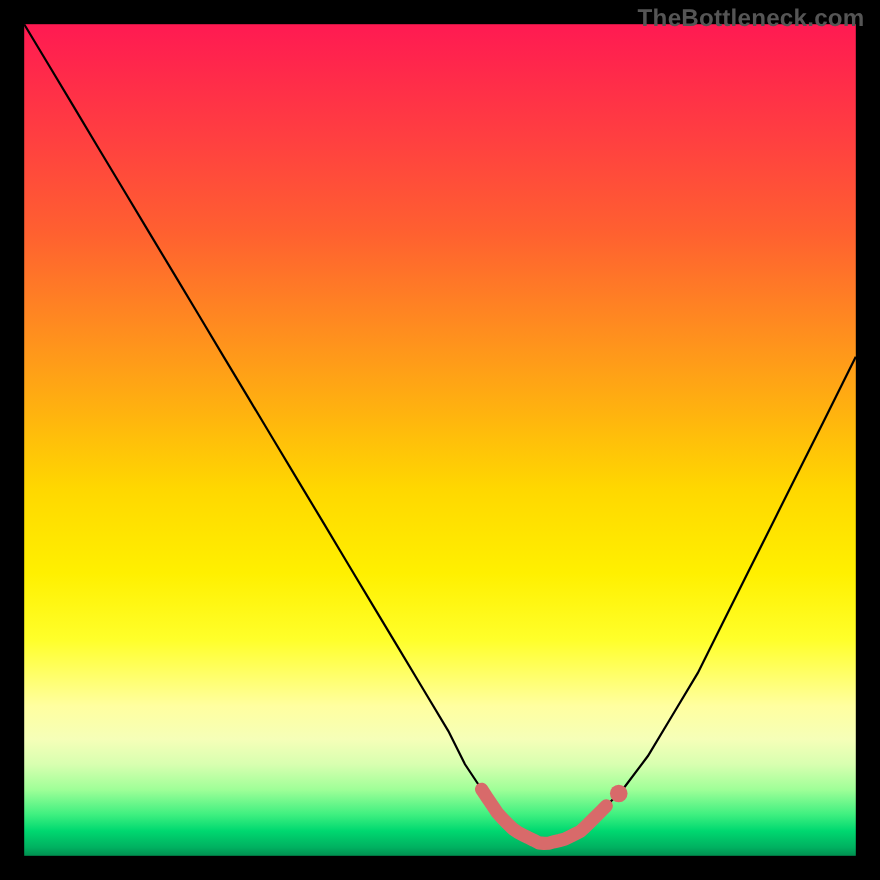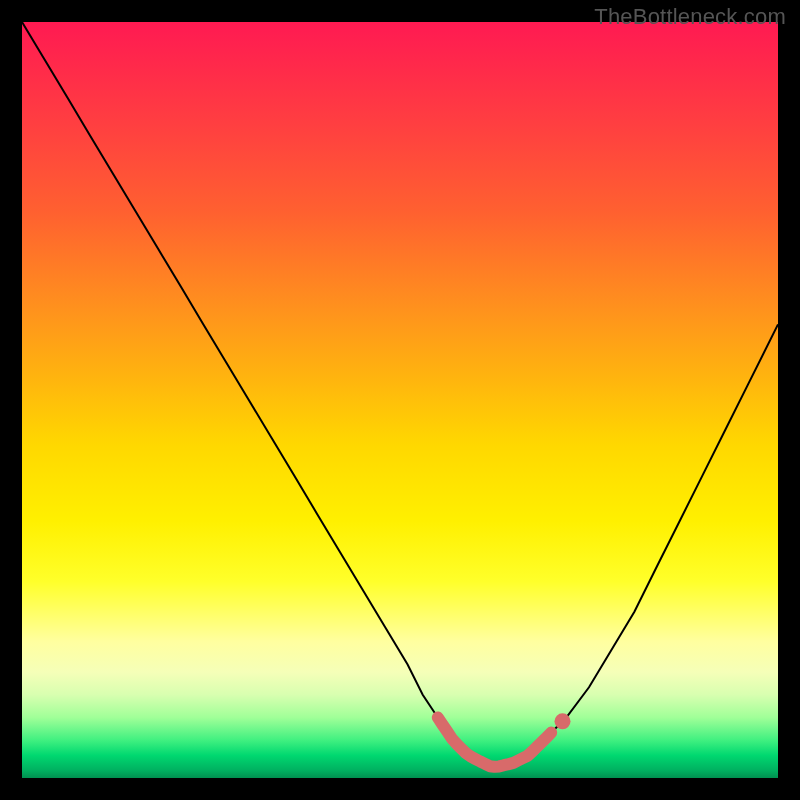--- a/index.html
+++ b/index.html
@@ -41,21 +41,21 @@
       #00d870 97%,
       #00b060 99%,
       #009050 100%);
   }
   .watermark {
     position: absolute;
     top: 4px;
     right: 14px;
     color: #555;
     font-size: 22px;
-    font-weight: 400;
+    font-weight: 700;
     letter-spacing: 0.2px;
     user-select: none;
   }
   svg.curves {
     position: absolute;
     left: 0;
     top: 0;
     width: 756px;
     height: 756px;
     overflow: visible;

